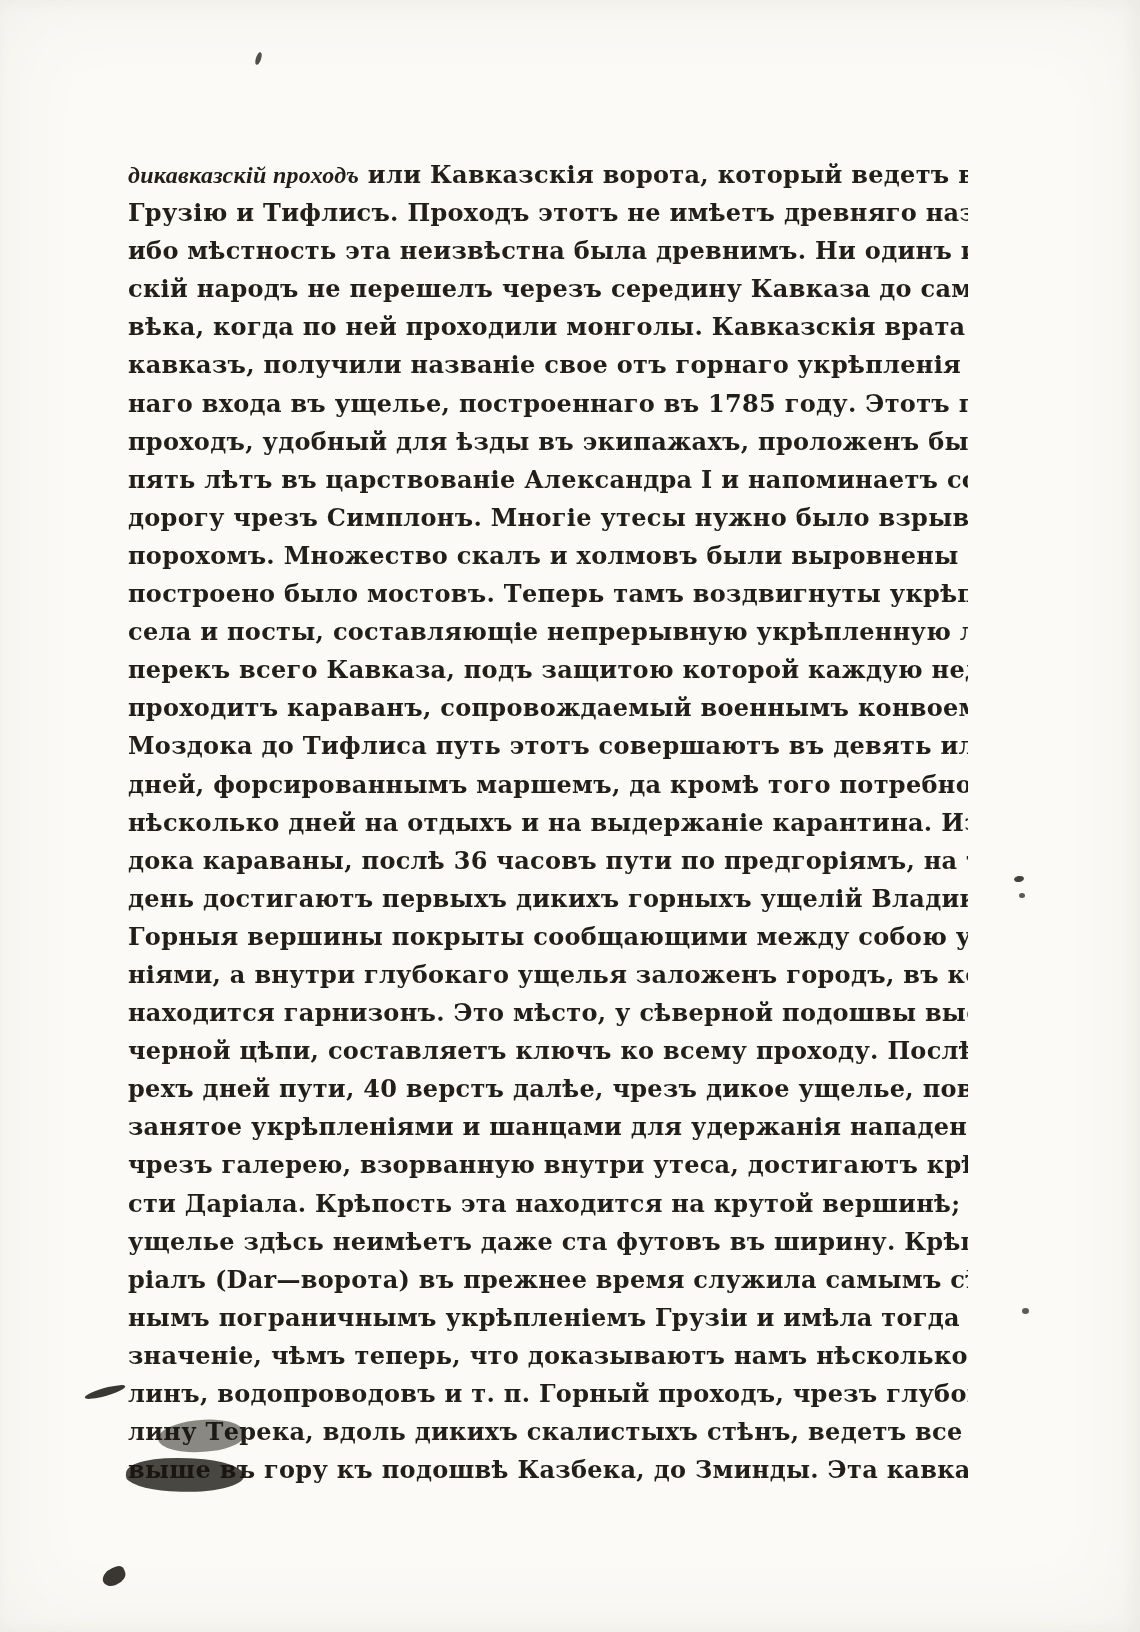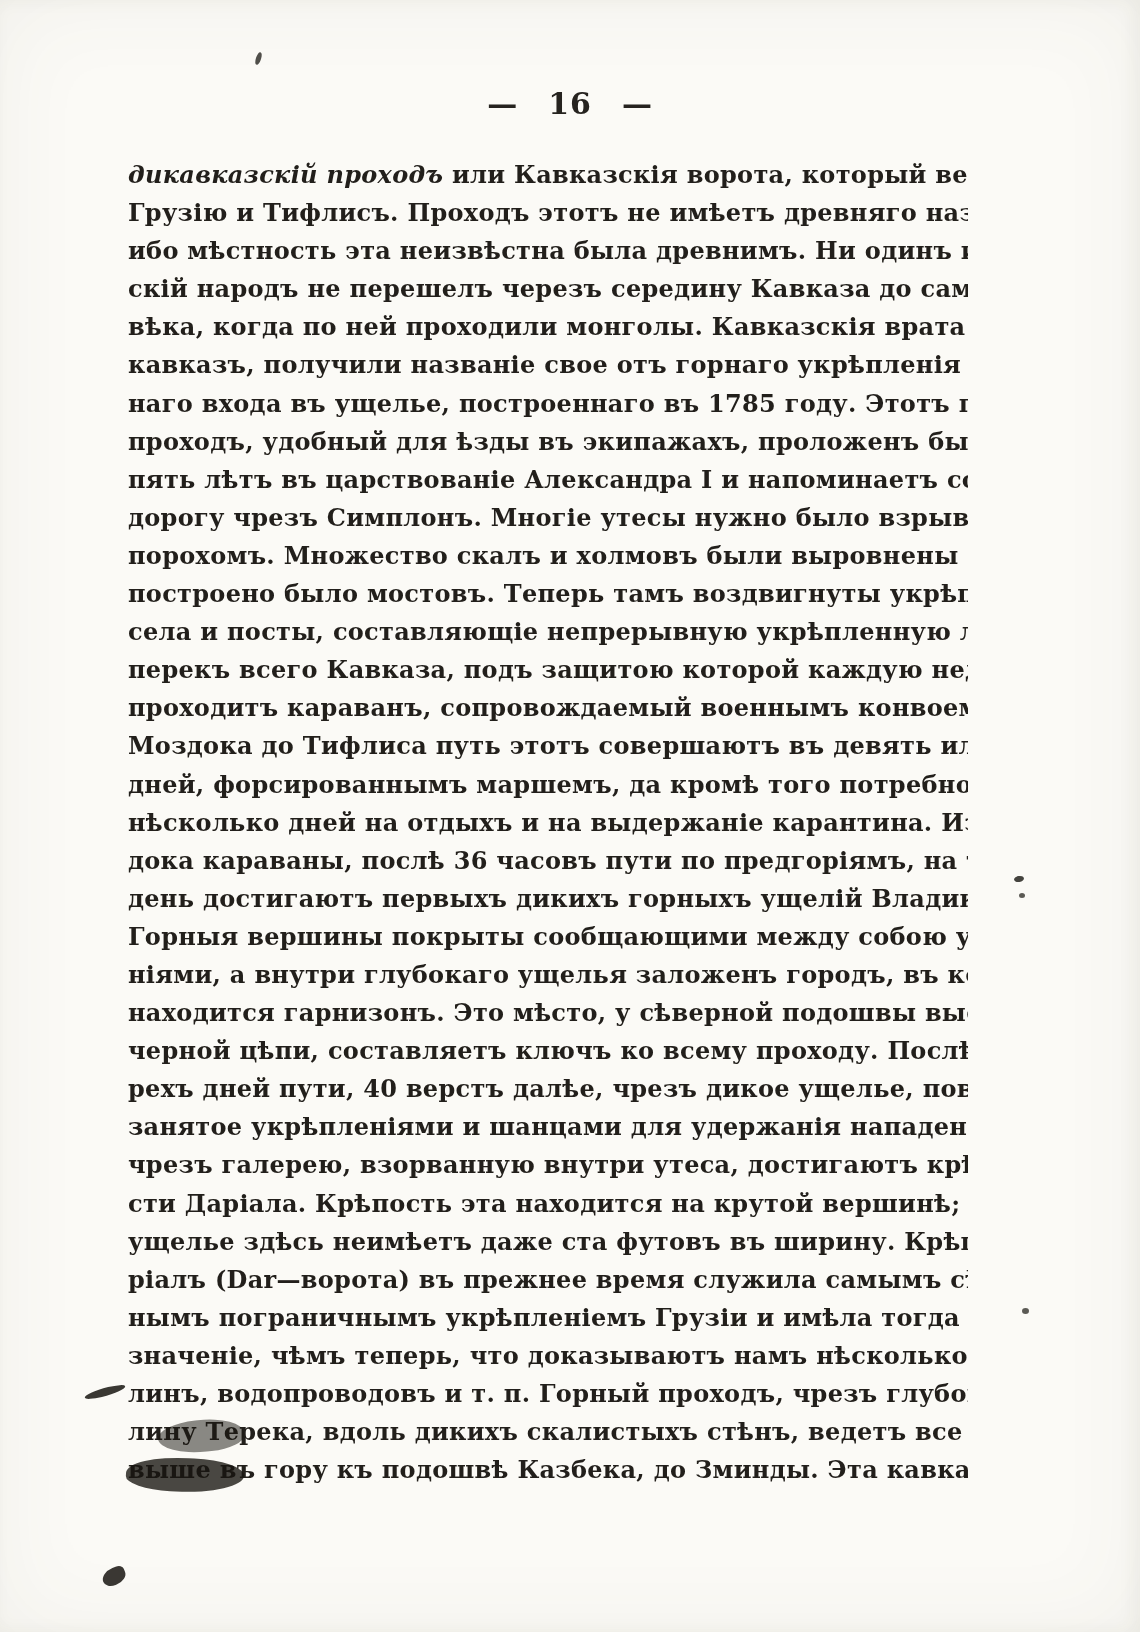--- a/index.html
+++ b/index.html
@@ -46,34 +46,32 @@
   .line {
     text-align: justify;
     text-align-last: justify;
     line-height: 38.1px;
     height: 38.1px;
     white-space: nowrap; 
     overflow: hidden;
   }
   .line .it {
     font-style: italic;
+    font-family: Liberation Serif, serif;
   }
   .artifact {
     position: absolute;
     background: #171510;
   }
 </style>
 </head>
 <body>
 
 <div class="page">
 
-  <div class="header">
-    <span>—</span><span class="page-number">16</span><span>—</span>
-  </div>
 
   <div class="text-block" id="lines">
       <div class="line"><span class="it">дикавказскій проходъ</span><span> или Кавказскія ворота, который ведетъ въ</span></div>
       <div class="line"><span>Грузію и Тифлисъ. Проходъ этотъ не имѣетъ древняго названія,</span></div>
       <div class="line"><span>ибо мѣстность эта неизвѣстна была древнимъ. Ни одинъ историче-</span></div>
       <div class="line"><span>скій народъ не перешелъ черезъ середину Кавказа до самаго XIII</span></div>
       <div class="line"><span>вѣка, когда по ней проходили монголы. Кавказскія врата — Влади-</span></div>
       <div class="line"><span>кавказъ, получили названіе свое отъ горнаго укрѣпленія у сѣвер-</span></div>
       <div class="line"><span>наго входа въ ущелье, построеннаго въ 1785 году. Этотъ горный</span></div>
       <div class="line"><span>проходъ, удобный для ѣзды въ экипажахъ, проложенъ былъ въ</span></div>

